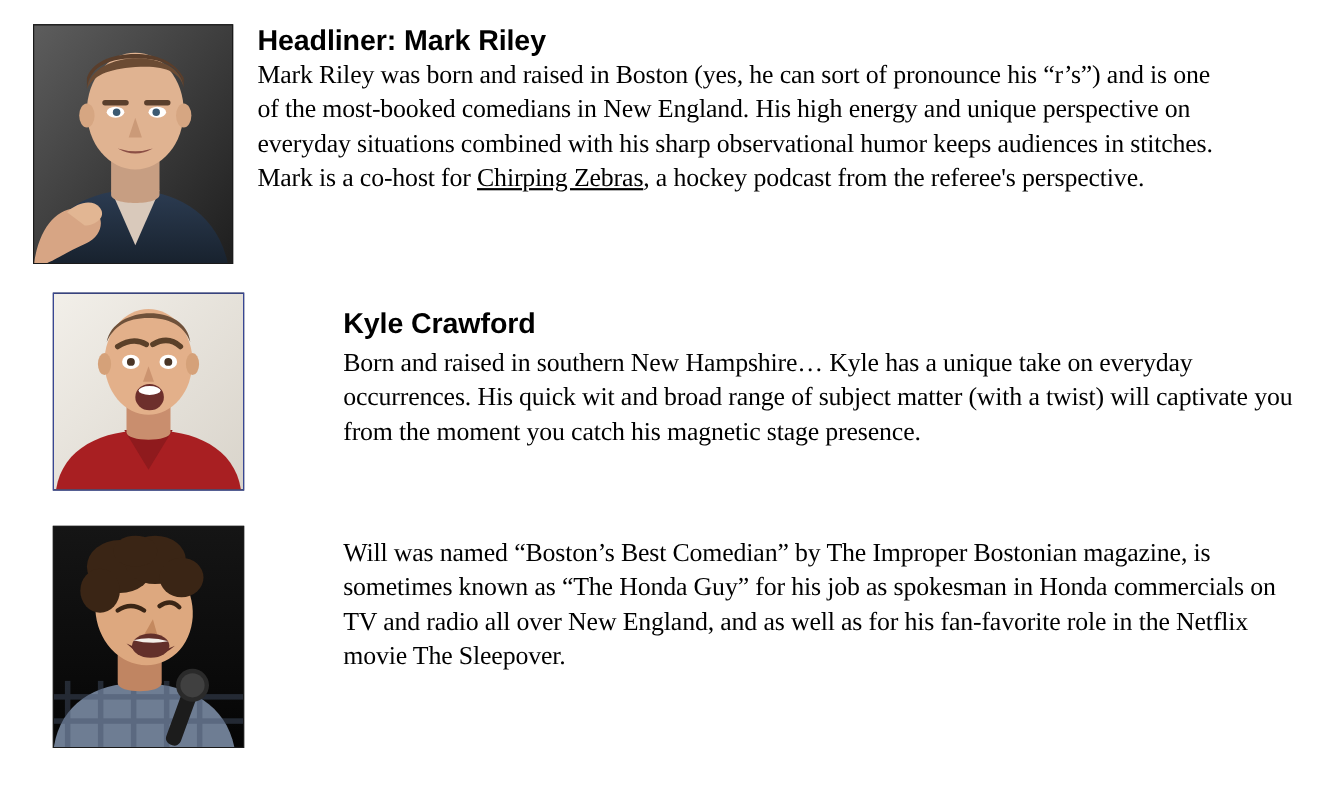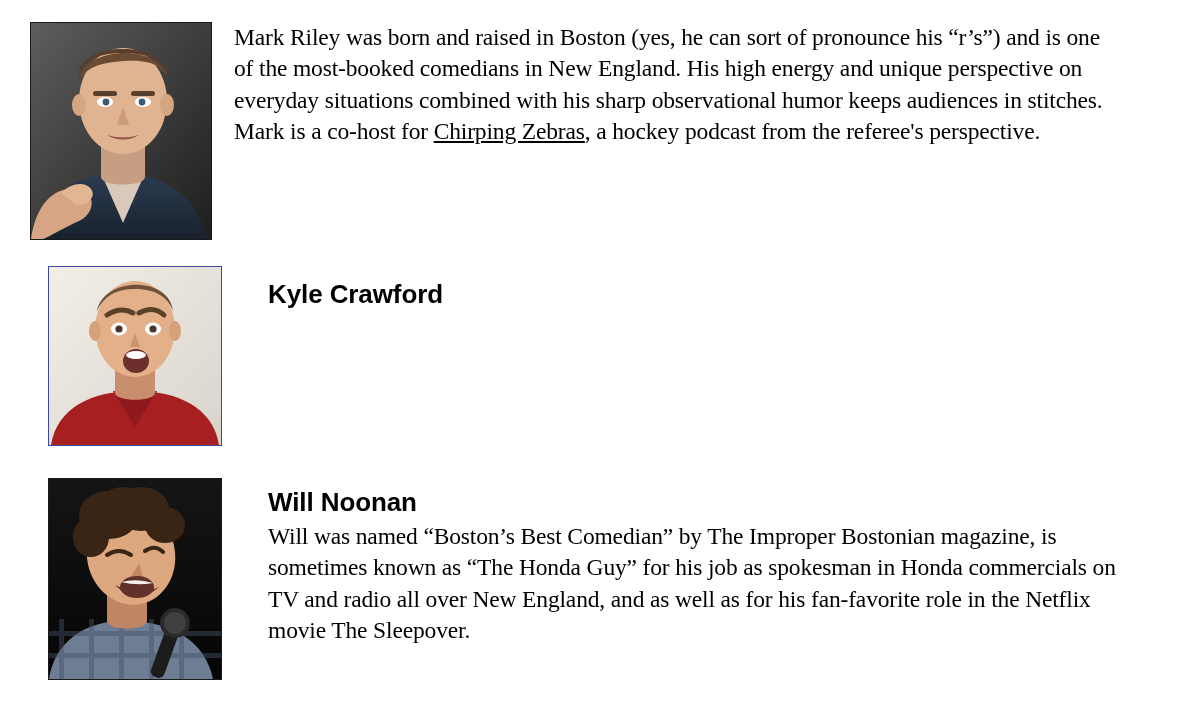--- a/index.html
+++ b/index.html
@@ -18,21 +18,21 @@
     position: relative;
     width: 1200px;
     height: 727px;
     background: #ffffff;
   }
   .entry {
     display: flex;
     align-items: flex-start;
     padding: 0 0 0 30px;
   }
-  .entry + .entry { margin-top: 12px; }
+  .entry + .entry { margin-top: 12px; gap: 44px; }
 
   .photo {
     flex: 0 0 auto;
     border: 1px solid #1a1a1a;
     background: #2b2b2b;
     overflow: hidden;
     position: relative;
   }
   .photo svg { display: block; }
 
@@ -123,20 +123,21 @@
           <path d="M92 84 l-6 18 h12 Z" fill="#cb9a78"></path>
 
           <path d="M76 112 q16 9 32 0 q-16 5 -32 0 Z" fill="#8b4f45"></path>
 
           <path d="M0 216 C6 176 28 160 52 168 C66 173 62 192 48 198 C30 206 18 214 12 216 Z" fill="#d7a584"></path>
           <path d="M30 170 C40 160 54 158 60 166 C66 174 56 182 46 182 Z" fill="#e2b693"></path>
         </g>
       </svg>
     </div>
     <div class="bio">
+      <div class="bio-name">Headliner:  Mark Riley</div>
       <p class="bio-text"><span>Mark Riley was born and raised in Boston (yes, he can sort of pronounce his “r’s”) and is one of the most-booked comedians in New England. His high energy and unique perspective on everyday situations combined with his sharp observational humor keeps audiences in stitches.  Mark is a co-host for </span><span class="u">Chirping Zebras</span><span>, a hockey podcast from the referee's perspective.</span></p>
     </div>
   </div>
 
   <div class="entry" id="entry-1">
     <div class="photo">
       <svg width="172" height="178" viewBox="0 0 172 178" xmlns="http://www.w3.org/2000/svg">
         <defs>
           <linearGradient id="bg1" x1="0" y1="0" x2="1" y2="1">
             <stop offset="0%" stop-color="#f2efe9"></stop>
@@ -170,20 +171,21 @@
 
           <path d="M86 66 l-5 14 h10 Z" fill="#cc9470"></path>
 
           <ellipse cx="87" cy="94" rx="13" ry="12" fill="#6d2f2c"></ellipse>
           <ellipse cx="87" cy="88" rx="10" ry="4" fill="#ffffff"></ellipse>
         </g>
       </svg>
     </div>
     <div class="bio">
       <div class="bio-name">Kyle Crawford</div>
+      <p class="bio-text"><span>Born and raised in southern New Hampshire… Kyle has a unique take on everyday occurrences. His quick wit and broad range of subject matter (with a twist) will captivate you from the moment you catch his magnetic stage presence.</span></p>
     </div>
   </div>
 
   <div class="entry" id="entry-2">
     <div class="photo">
       <svg width="172" height="200" viewBox="0 0 172 200" xmlns="http://www.w3.org/2000/svg">
         <defs>
           <linearGradient id="bg2" x1="0" y1="0" x2="0" y2="1">
             <stop offset="0%" stop-color="#151515"></stop>
             <stop offset="100%" stop-color="#050505"></stop>
@@ -229,18 +231,17 @@
 
           <g>
             <rect x="110" y="150" width="14" height="50" rx="6" fill="#1c1c1c" transform="rotate(20 117 170)"></rect>
             <ellipse cx="126" cy="144" rx="15" ry="15" fill="#2a2a2a"></ellipse>
             <ellipse cx="126" cy="144" rx="11" ry="11" fill="#404040"></ellipse>
           </g>
         </g>
       </svg>
     </div>
     <div class="bio">
-      <div class="bio-name">Will Noonan</div>
       <p class="bio-text"><span>Will was named “Boston’s Best Comedian” by The Improper Bostonian magazine, is sometimes known as “The Honda Guy” for his job as spokesman in Honda commercials on TV and radio all over New England, and as well as for his fan-favorite role in the Netflix movie The Sleepover.</span></p>
     </div>
   </div>
 
 </div>
 
 </body></html>

